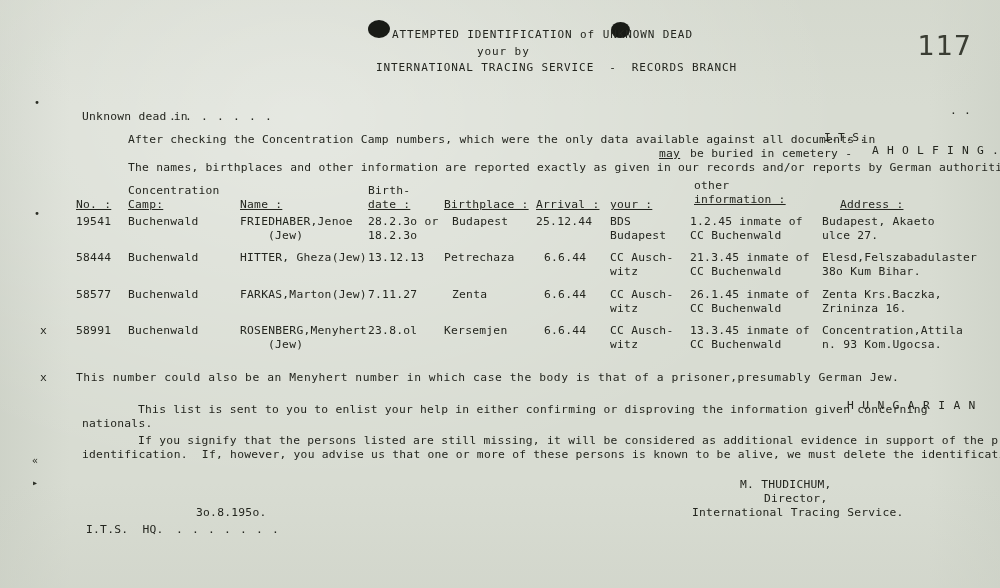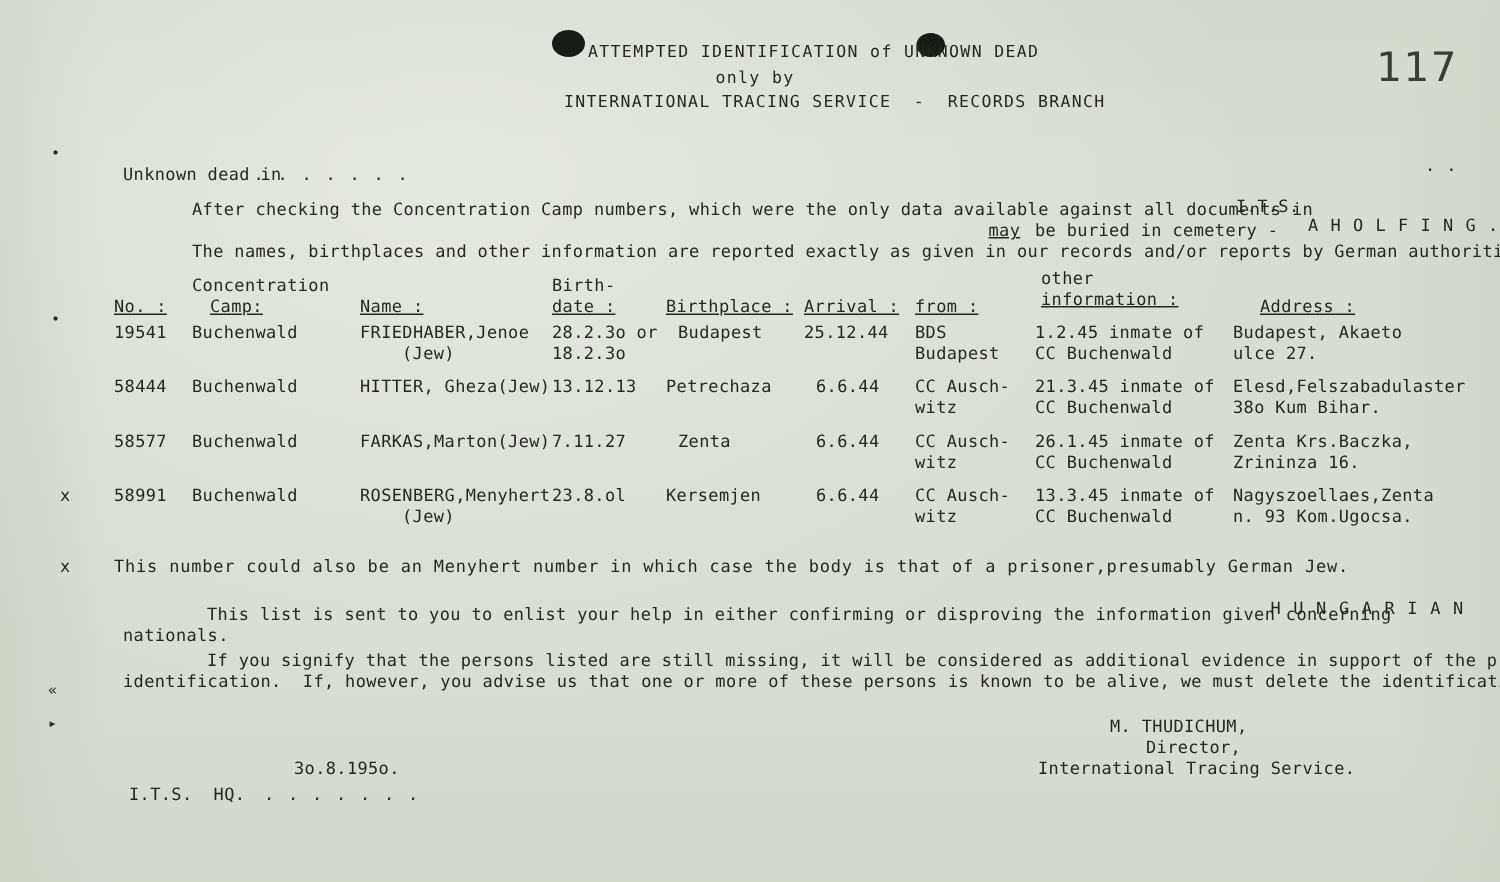--- a/index.html
+++ b/index.html
@@ -81,21 +81,21 @@
 
 <div id="page">
   <div id="paper-texture"></div>
 
   <div class="hole" style="left:368px; top:20px; width:22px; height:18px;"></div>
   <div class="hole" style="left:611px; top:22px; width:19px; height:16px;"></div>
 
   <div id="page-number">117</div>
 
   <div class="txt hdr-center" style="left:392px; top:28px;">ATTEMPTED IDENTIFICATION of UNKNOWN DEAD</div>
-  <div class="txt hdr-center" style="left:477px; top:45px;">only by</div>
+  <div class="txt hdr-center" style="left:477px; top:45px;">your by</div>
   <div class="txt hdr-center" style="left:376px; top:61px;">INTERNATIONAL TRACING SERVICE  -  RECORDS BRANCH</div>
 
   <div class="tick" style="left:34px; top:97px;">•</div>
   <div class="tick" style="left:34px; top:208px;">•</div>
   <div class="tick" style="left:32px; top:455px;">«</div>
   <div class="tick" style="left:32px; top:477px;">▸</div>
 
   <div class="txt body-line" style="left:82px; top:110px;">Unknown dead in</div>
   <div class="txt body-line dotted" style="left:169px; top:110px;">. . . . . . .</div>
   <div class="txt body-line" style="left:950px; top:104px;">. .</div>
@@ -107,26 +107,26 @@
   <div class="txt body-line" style="left:690px; top:147px;">be buried in cemetery -</div>
   <div class="txt body-line" style="left:872px; top:144px; letter-spacing:0.7px;">A H O L F I N G .</div>
 
   <div class="txt body-line" style="left:128px; top:161px;">The names, birthplaces and other information are reported exactly as given in our records and/or reports by German authorities.</div>
 
   <div class="txt tbl" style="left:128px; top:184px;">Concentration</div>
   <div class="txt tbl" style="left:368px; top:184px;">Birth-</div>
   <div class="txt tbl" style="left:694px; top:179px;">other</div>
 
   <div class="txt tbl u" style="left:76px; top:198px;">No. :</div>
-  <div class="txt tbl u" style="left:140px; top:198px;">Camp:</div>
+  <div class="txt tbl u" style="left:128px; top:198px;">Camp:</div>
   <div class="txt tbl u" style="left:240px; top:198px;">Name :</div>
   <div class="txt tbl u" style="left:368px; top:198px;">date :</div>
   <div class="txt tbl u" style="left:444px; top:198px;">Birthplace :</div>
   <div class="txt tbl u" style="left:536px; top:198px;">Arrival :</div>
-  <div class="txt tbl u" style="left:610px; top:198px;">from :</div>
+  <div class="txt tbl u" style="left:610px; top:198px;">your :</div>
   <div class="txt tbl u" style="left:694px; top:193px;">information :</div>
   <div class="txt tbl u" style="left:840px; top:198px;">Address :</div>
 
   <div class="txt tbl" style="left:40px; top:215px;"></div>
   <div class="txt tbl" style="left:76px; top:215px;">19541</div>
   <div class="txt tbl" style="left:128px; top:215px;">Buchenwald</div>
   <div class="txt tbl" style="left:240px; top:215px;">FRIEDHABER,Jenoe</div>
   <div class="txt tbl" style="left:268px; top:229px;">(Jew)</div>
   <div class="txt tbl" style="left:368px; top:215px;">28.2.3o or</div>
   <div class="txt tbl" style="left:368px; top:229px;">18.2.3o</div>
@@ -172,21 +172,21 @@
   <div class="txt tbl" style="left:128px; top:324px;">Buchenwald</div>
   <div class="txt tbl" style="left:240px; top:324px;">ROSENBERG,Menyhert</div>
   <div class="txt tbl" style="left:268px; top:338px;">(Jew)</div>
   <div class="txt tbl" style="left:368px; top:324px;">23.8.ol</div>
   <div class="txt tbl" style="left:444px; top:324px;">Kersemjen</div>
   <div class="txt tbl" style="left:544px; top:324px;">6.6.44</div>
   <div class="txt tbl" style="left:610px; top:324px;">CC Ausch-</div>
   <div class="txt tbl" style="left:610px; top:338px;">witz</div>
   <div class="txt tbl" style="left:690px; top:324px;">13.3.45 inmate of</div>
   <div class="txt tbl" style="left:690px; top:338px;">CC Buchenwald</div>
-  <div class="txt tbl" style="left:822px; top:324px;">Nagyszoellaes,Zenta</div>
+  <div class="txt tbl" style="left:822px; top:324px;">Concentration,Attila</div>
   <div class="txt tbl" style="left:822px; top:338px;">n. 93 Kom.Ugocsa.</div>
 
   <div class="txt body-line" style="left:40px; top:371px;">x</div>
   <div class="txt body-line" style="left:76px; top:371px; letter-spacing:0.55px;">This number could also be an Menyhert number in which case the body is that of a prisoner,presumably German Jew.</div>
 
   <div class="txt body-line" style="left:138px; top:403px;">This list is sent to you to enlist your help in either confirming or disproving the information given concerning</div>
   <div class="txt body-line" style="left:847px; top:399px; letter-spacing:0.8px;">H U N G A R I A N</div>
   <div class="txt body-line" style="left:82px; top:417px;">nationals.</div>
 
   <div class="txt body-line" style="left:138px; top:434px;">If you signify that the persons listed are still missing, it will be considered as additional evidence in support of the presumed</div>

